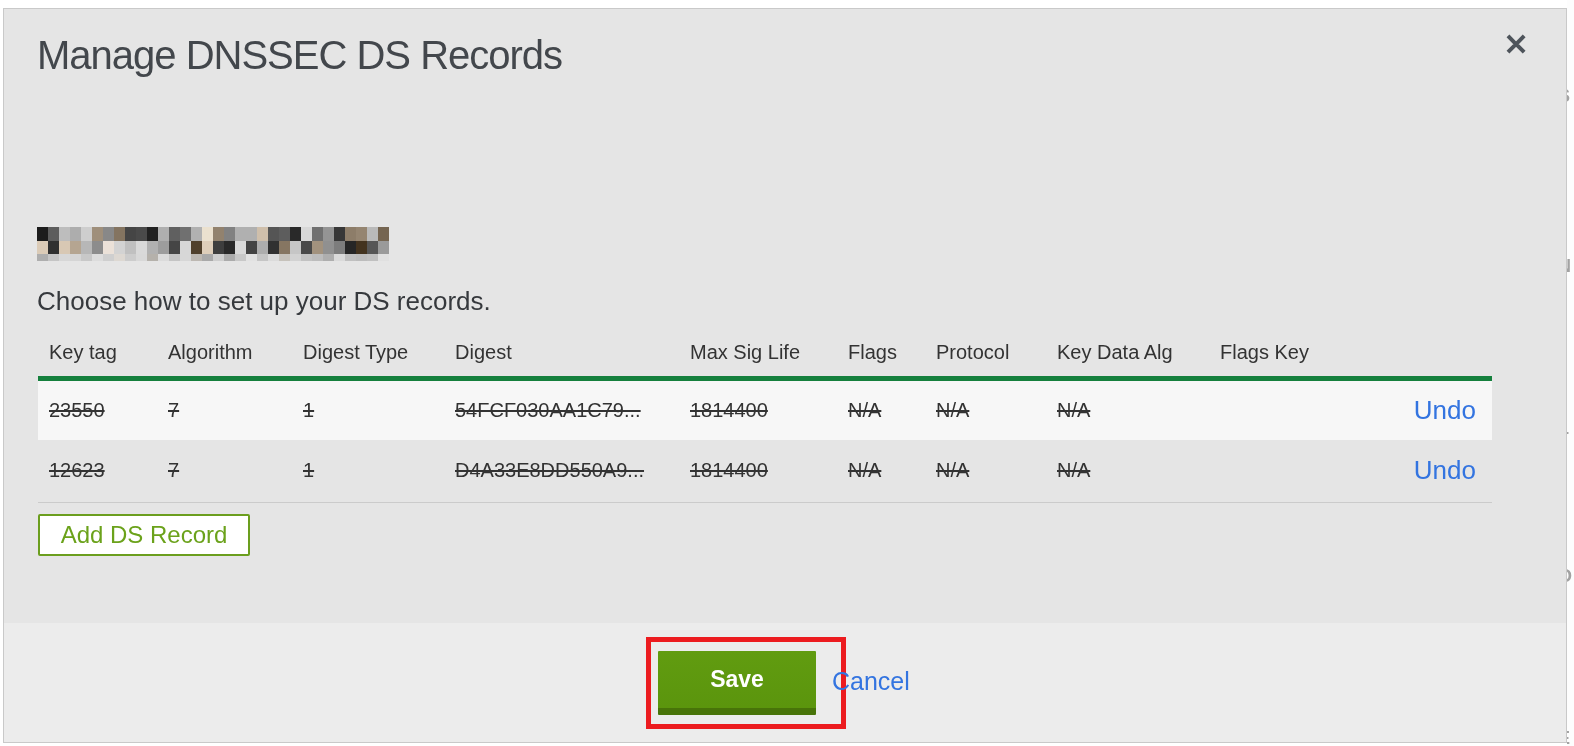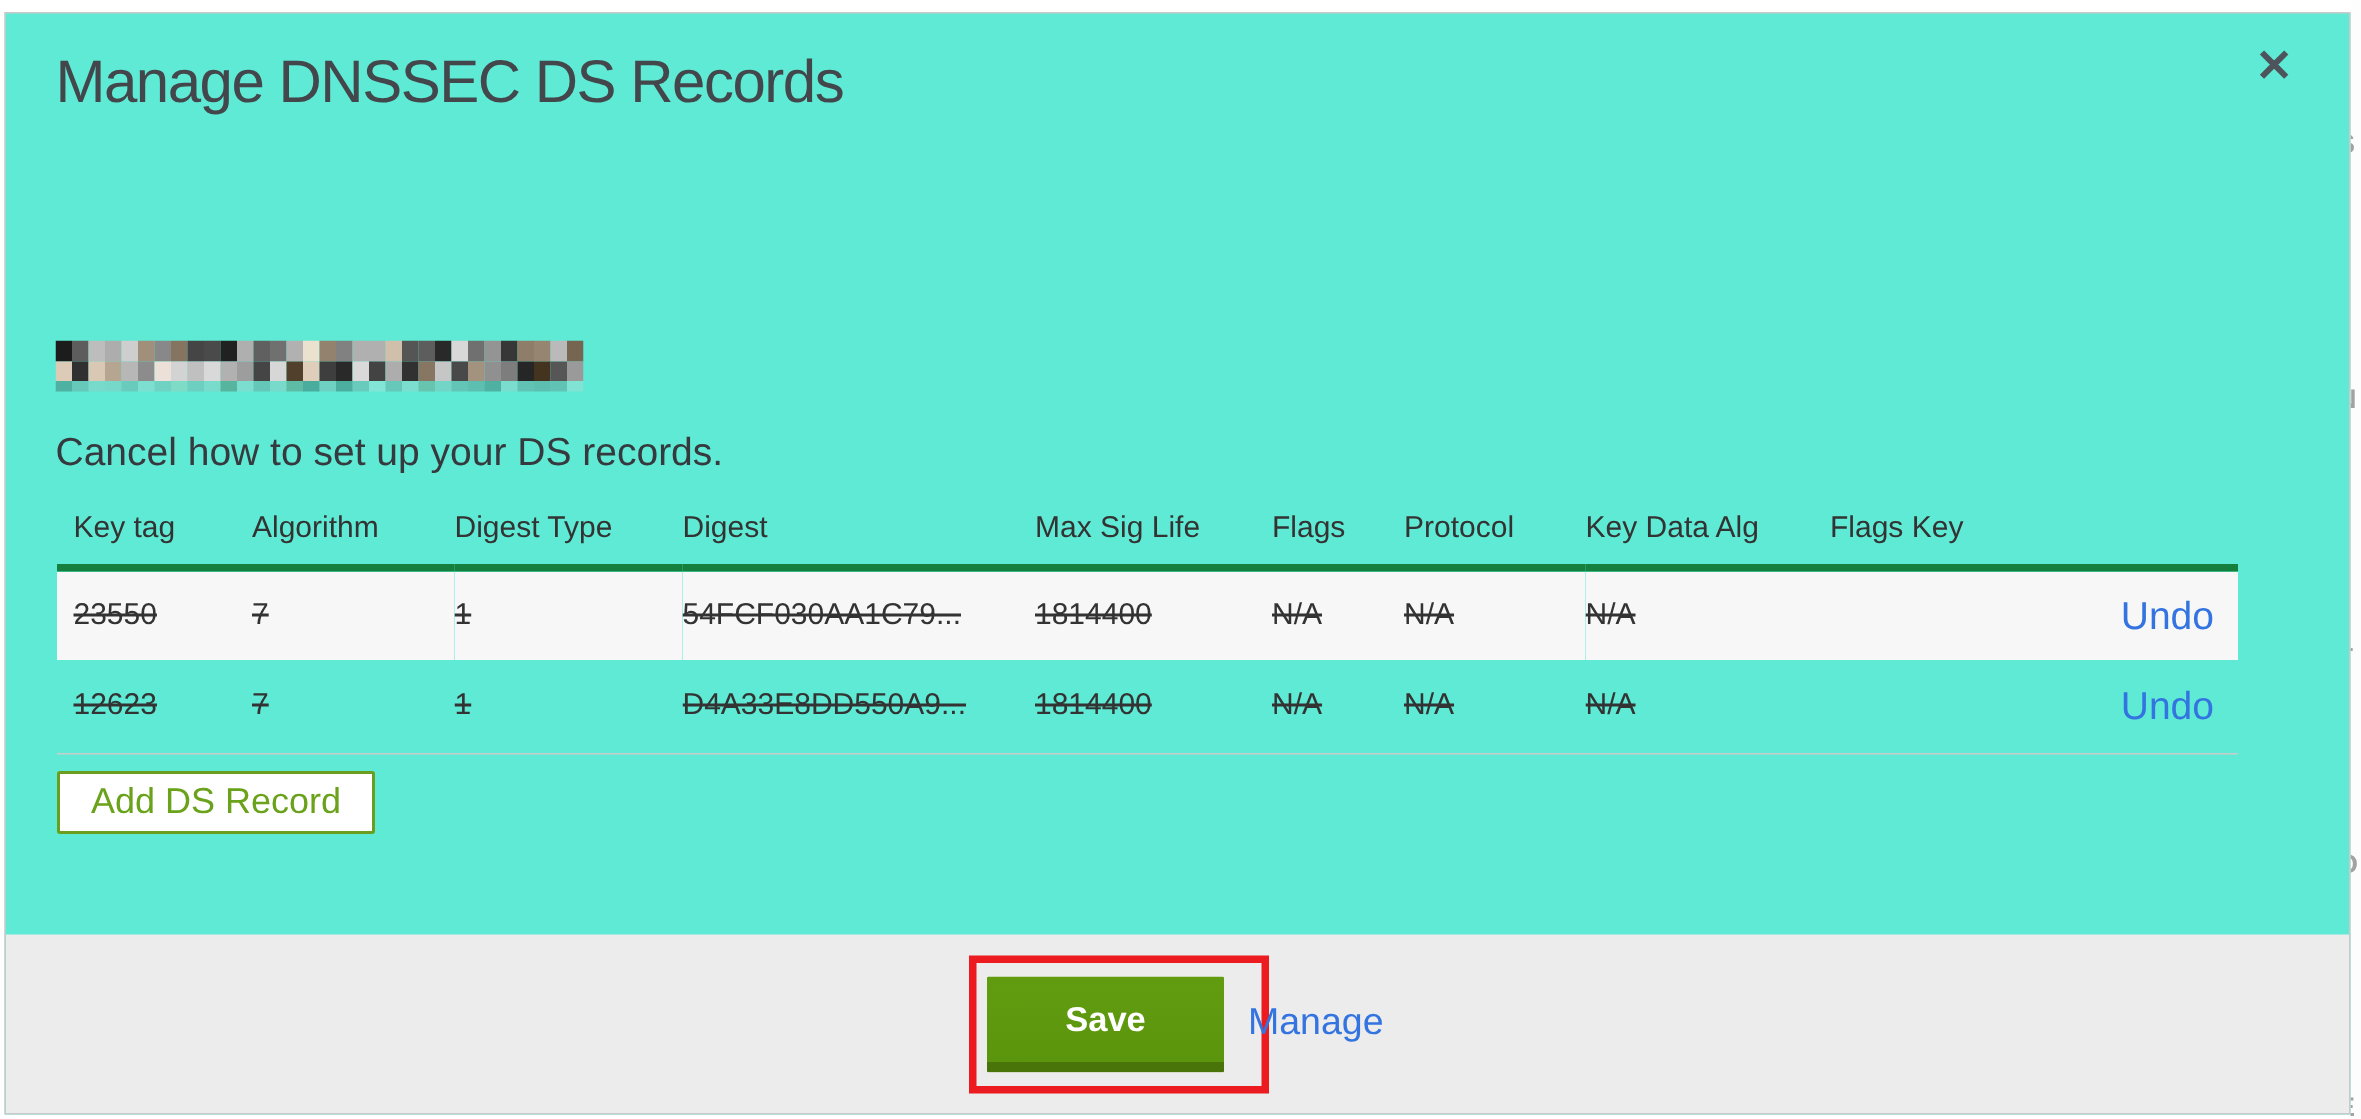--- a/index.html
+++ b/index.html
@@ -11,21 +11,21 @@
   .page { position:absolute; inset:0; background:#fff; }
 
   
   .bg-strip { position:absolute; top:0; right:0; width:7px; height:746px;
     background:#fdfdfd; overflow:hidden; }
   .bg-strip span { position:absolute; left:-9px; width:18px; font-weight:bold; }
   .bg-strip .tone-dark { color:#a2a2a2; font-size:18px; }
   .bg-strip .tone-blue { color:#c9d8ef; font-size:15px; font-weight:normal; }
 
   .modal { position:absolute; left:3px; top:8px; width:1564px; height:735px;
-    background:#5eead4; border:1px solid #c9c9c9; }
+    background:#e5e5e5; border:1px solid #c9c9c9; }
 
   .modal-title { position:absolute; left:33px; top:24px;
     font-size:40px; font-weight:400; letter-spacing:-1px; color:#43474c; }
 
   .close-btn { position:absolute; left:1492px; top:16px; width:40px; height:40px;
     font-size:30px; font-weight:bold; color:#4e545b; text-align:center;
     line-height:40px; cursor:pointer; border:none; background:transparent; }
 
   .redacted { position:absolute; left:33px; top:218px; width:352px; height:36px;
     overflow:hidden; line-height:0; font-size:0; }
@@ -83,21 +83,21 @@
     </div>
 
   <div class="modal">
 
     <h1 class="modal-title">Manage DNSSEC DS Records</h1>
 
     <button class="close-btn">✕</button>
 
     <div class="redacted"><i style="width: 11px; height: 14px; opacity: 1; background: rgb(28, 28, 28);"></i><i style="width: 11px; height: 14px; opacity: 1; background: rgb(93, 93, 93);"></i><i style="width: 11px; height: 14px; opacity: 1; background: rgb(189, 189, 189);"></i><i style="width: 11px; height: 14px; opacity: 1; background: rgb(173, 173, 173);"></i><i style="width: 11px; height: 14px; opacity: 1; background: rgb(206, 206, 206);"></i><i style="width: 11px; height: 14px; opacity: 1; background: rgb(159, 143, 123);"></i><i style="width: 11px; height: 14px; opacity: 1; background: rgb(136, 136, 136);"></i><i style="width: 11px; height: 14px; opacity: 1; background: rgb(132, 116, 96);"></i><i style="width: 11px; height: 14px; opacity: 1; background: rgb(69, 69, 69);"></i><i style="width: 11px; height: 14px; opacity: 1; background: rgb(74, 74, 74);"></i><i style="width: 11px; height: 14px; opacity: 1; background: rgb(33, 33, 33);"></i><i style="width: 11px; height: 14px; opacity: 1; background: rgb(175, 175, 175);"></i><i style="width: 11px; height: 14px; opacity: 1; background: rgb(96, 96, 96);"></i><i style="width: 11px; height: 14px; opacity: 1; background: rgb(112, 112, 112);"></i><i style="width: 11px; height: 14px; opacity: 1; background: rgb(177, 177, 177);"></i><i style="width: 11px; height: 14px; opacity: 1; background: rgb(235, 225, 207);"></i><i style="width: 11px; height: 14px; opacity: 1; background: rgb(146, 130, 110);"></i><i style="width: 11px; height: 14px; opacity: 1; background: rgb(129, 129, 129);"></i><i style="width: 11px; height: 14px; opacity: 1; background: rgb(176, 176, 176);"></i><i style="width: 11px; height: 14px; opacity: 1; background: rgb(176, 176, 176);"></i><i style="width: 11px; height: 14px; opacity: 1; background: rgb(207, 191, 171);"></i><i style="width: 11px; height: 14px; opacity: 1; background: rgb(85, 85, 85);"></i><i style="width: 11px; height: 14px; opacity: 1; background: rgb(93, 93, 93);"></i><i style="width: 11px; height: 14px; opacity: 1; background: rgb(41, 41, 41);"></i><i style="width: 11px; height: 14px; opacity: 1; background: rgb(216, 216, 216);"></i><i style="width: 11px; height: 14px; opacity: 1; background: rgb(112, 112, 112);"></i><i style="width: 11px; height: 14px; opacity: 1; background: rgb(148, 148, 148);"></i><i style="width: 11px; height: 14px; opacity: 1; background: rgb(55, 55, 55);"></i><i style="width: 11px; height: 14px; opacity: 1; background: rgb(141, 125, 105);"></i><i style="width: 11px; height: 14px; opacity: 1; background: rgb(149, 133, 113);"></i><i style="width: 11px; height: 14px; opacity: 1; background: rgb(186, 186, 186);"></i><i style="width: 11px; height: 14px; opacity: 1; background: rgb(117, 101, 81);"></i><i style="width: 11px; height: 13px; opacity: 1; background: rgb(219, 203, 183);"></i><i style="width: 11px; height: 13px; opacity: 1; background: rgb(48, 48, 48);"></i><i style="width: 11px; height: 13px; opacity: 1; background: rgb(216, 200, 180);"></i><i style="width: 11px; height: 13px; opacity: 1; background: rgb(181, 165, 145);"></i><i style="width: 11px; height: 13px; opacity: 1; background: rgb(183, 183, 183);"></i><i style="width: 11px; height: 13px; opacity: 1; background: rgb(140, 140, 140);"></i><i style="width: 11px; height: 13px; opacity: 1; background: rgb(235, 225, 216);"></i><i style="width: 11px; height: 13px; opacity: 1; background: rgb(211, 211, 211);"></i><i style="width: 11px; height: 13px; opacity: 1; background: rgb(192, 192, 192);"></i><i style="width: 11px; height: 13px; opacity: 1; background: rgb(217, 217, 217);"></i><i style="width: 11px; height: 13px; opacity: 1; background: rgb(177, 177, 177);"></i><i style="width: 11px; height: 13px; opacity: 1; background: rgb(157, 157, 157);"></i><i style="width: 11px; height: 13px; opacity: 1; background: rgb(69, 69, 69);"></i><i style="width: 11px; height: 13px; opacity: 1; background: rgb(215, 215, 215);"></i><i style="width: 11px; height: 13px; opacity: 1; background: rgb(80, 64, 44);"></i><i style="width: 11px; height: 13px; opacity: 1; background: rgb(222, 206, 186);"></i><i style="width: 11px; height: 13px; opacity: 1; background: rgb(62, 62, 62);"></i><i style="width: 11px; height: 13px; opacity: 1; background: rgb(41, 41, 41);"></i><i style="width: 11px; height: 13px; opacity: 1; background: rgb(217, 217, 217);"></i><i style="width: 11px; height: 13px; opacity: 1; background: rgb(67, 67, 67);"></i><i style="width: 11px; height: 13px; opacity: 1; background: rgb(173, 173, 173);"></i><i style="width: 11px; height: 13px; opacity: 1; background: rgb(49, 49, 49);"></i><i style="width: 11px; height: 13px; opacity: 1; background: rgb(134, 118, 98);"></i><i style="width: 11px; height: 13px; opacity: 1; background: rgb(198, 198, 198);"></i><i style="width: 11px; height: 13px; opacity: 1; background: rgb(73, 73, 73);"></i><i style="width: 11px; height: 13px; opacity: 1; background: rgb(162, 146, 126);"></i><i style="width: 11px; height: 13px; opacity: 1; background: rgb(144, 144, 144);"></i><i style="width: 11px; height: 13px; opacity: 1; background: rgb(125, 125, 125);"></i><i style="width: 11px; height: 13px; opacity: 1; background: rgb(38, 38, 38);"></i><i style="width: 11px; height: 13px; opacity: 1; background: rgb(67, 51, 31);"></i><i style="width: 11px; height: 13px; opacity: 1; background: rgb(86, 86, 86);"></i><i style="width: 11px; height: 13px; opacity: 1; background: rgb(154, 154, 154);"></i><i style="width: 11px; height: 7px; opacity: 0.3; background: rgb(45, 45, 45);"></i><i style="width: 11px; height: 7px; opacity: 0.3; background: rgb(124, 124, 124);"></i><i style="width: 11px; height: 7px; opacity: 0.3; background: rgb(183, 183, 183);"></i><i style="width: 11px; height: 7px; opacity: 0.3; background: rgb(175, 175, 175);"></i><i style="width: 11px; height: 7px; opacity: 0.3; background: rgb(134, 134, 134);"></i><i style="width: 11px; height: 7px; opacity: 0.3; background: rgb(199, 199, 199);"></i><i style="width: 11px; height: 7px; opacity: 0.3; background: rgb(154, 154, 154);"></i><i style="width: 11px; height: 7px; opacity: 0.3; background: rgb(202, 186, 166);"></i><i style="width: 11px; height: 7px; opacity: 0.3; background: rgb(147, 147, 147);"></i><i style="width: 11px; height: 7px; opacity: 0.3; background: rgb(186, 186, 186);"></i><i style="width: 11px; height: 7px; opacity: 0.3; background: rgb(71, 55, 35);"></i><i style="width: 11px; height: 7px; opacity: 0.3; background: rgb(197, 197, 197);"></i><i style="width: 11px; height: 7px; opacity: 0.3; background: rgb(120, 120, 120);"></i><i style="width: 11px; height: 7px; opacity: 0.3; background: rgb(182, 182, 182);"></i><i style="width: 11px; height: 7px; opacity: 0.3; background: rgb(96, 80, 60);"></i><i style="width: 11px; height: 7px; opacity: 0.3; background: rgb(29, 29, 29);"></i><i style="width: 11px; height: 7px; opacity: 0.3; background: rgb(152, 152, 152);"></i><i style="width: 11px; height: 7px; opacity: 0.3; background: rgb(38, 38, 38);"></i><i style="width: 11px; height: 7px; opacity: 0.3; background: rgb(133, 133, 133);"></i><i style="width: 11px; height: 7px; opacity: 0.3; background: rgb(220, 220, 220);"></i><i style="width: 11px; height: 7px; opacity: 0.3; background: rgb(121, 121, 121);"></i><i style="width: 11px; height: 7px; opacity: 0.3; background: rgb(195, 195, 195);"></i><i style="width: 11px; height: 7px; opacity: 0.3; background: rgb(127, 111, 91);"></i><i style="width: 11px; height: 7px; opacity: 0.3; background: rgb(167, 167, 167);"></i><i style="width: 11px; height: 7px; opacity: 0.3; background: rgb(112, 112, 112);"></i><i style="width: 11px; height: 7px; opacity: 0.3; background: rgb(94, 94, 94);"></i><i style="width: 11px; height: 7px; opacity: 0.3; background: rgb(48, 48, 48);"></i><i style="width: 11px; height: 7px; opacity: 0.3; background: rgb(191, 191, 191);"></i><i style="width: 11px; height: 7px; opacity: 0.3; background: rgb(105, 105, 105);"></i><i style="width: 11px; height: 7px; opacity: 0.3; background: rgb(93, 93, 93);"></i><i style="width: 11px; height: 7px; opacity: 0.3; background: rgb(107, 107, 107);"></i><i style="width: 11px; height: 7px; opacity: 0.3; background: rgb(213, 213, 213);"></i></div>
 
-    <p class="instruction">Cancel how to set up your DS records.</p>
+    <p class="instruction">Choose how to set up your DS records.</p>
 
     <table class="ds-table">
       <colgroup>
         <col style="width:130px">
           <col style="width:135px">
           <col style="width:152px">
         <col style="width:235px">
           <col style="width:158px">
           <col style="width:88px">
         <col style="width:121px">
@@ -146,17 +146,17 @@
         </tr>
       </tbody>
     </table>
 
     <button class="add-btn">Add DS Record</button>
 
     <div class="footer">
       <div class="annotation-box">
         <button class="save-btn">Save</button>
       </div>
-      <a class="link cancel-link">Manage</a>
+      <a class="link cancel-link">Cancel</a>
     </div>
 
   </div>
 </div>
 
 </body></html>

